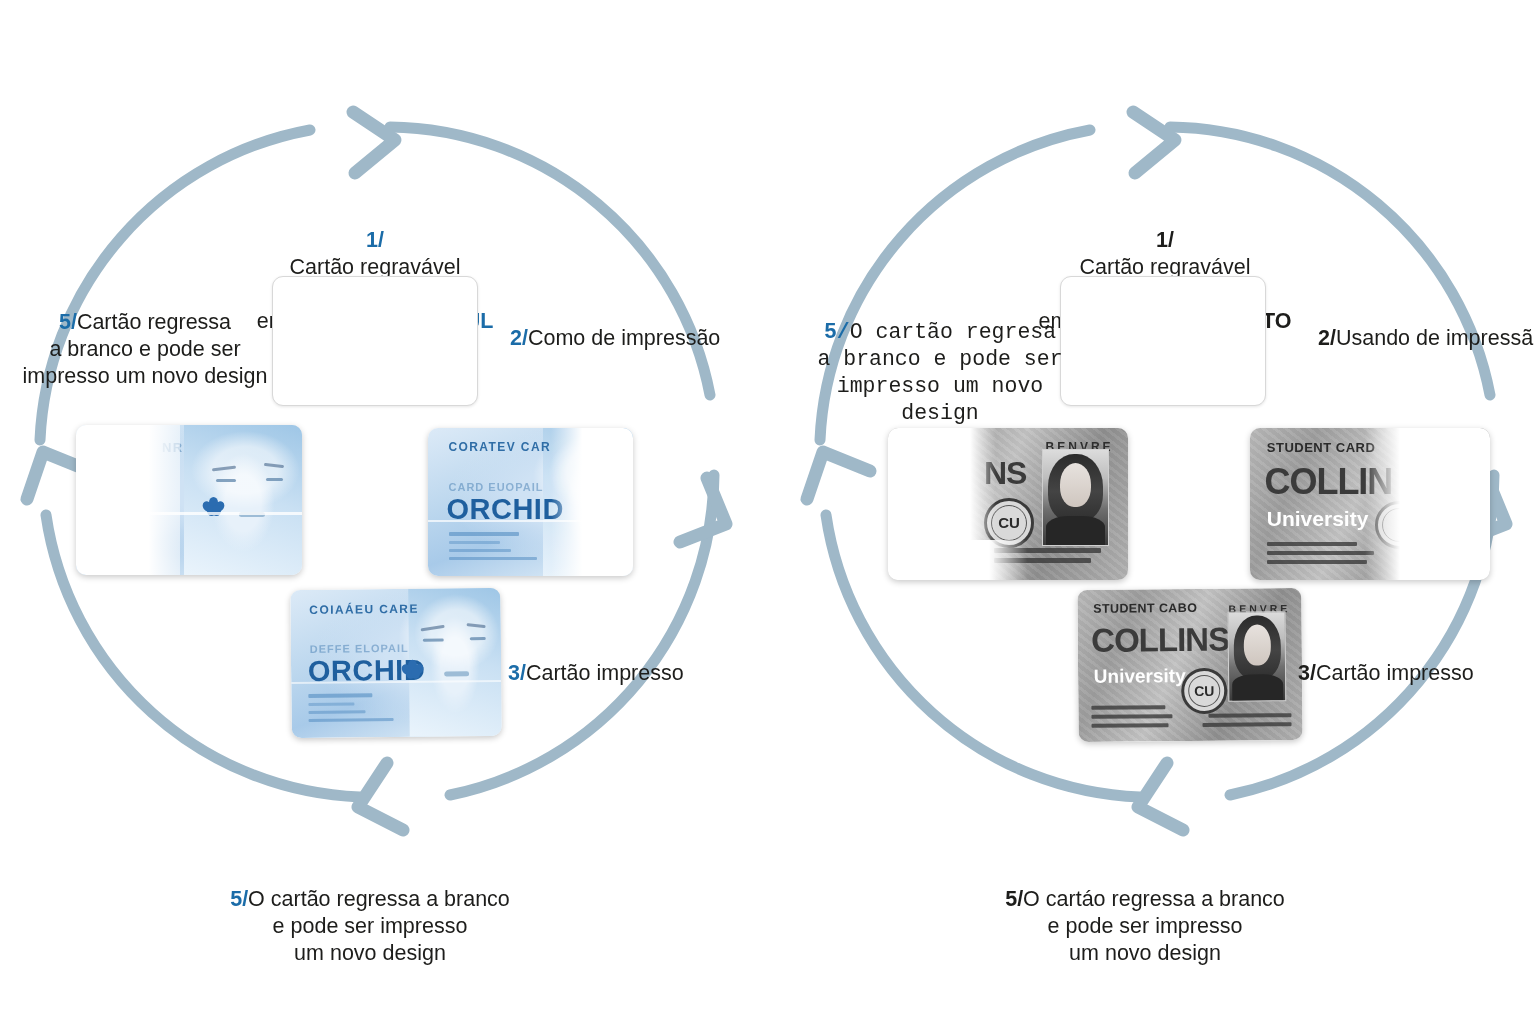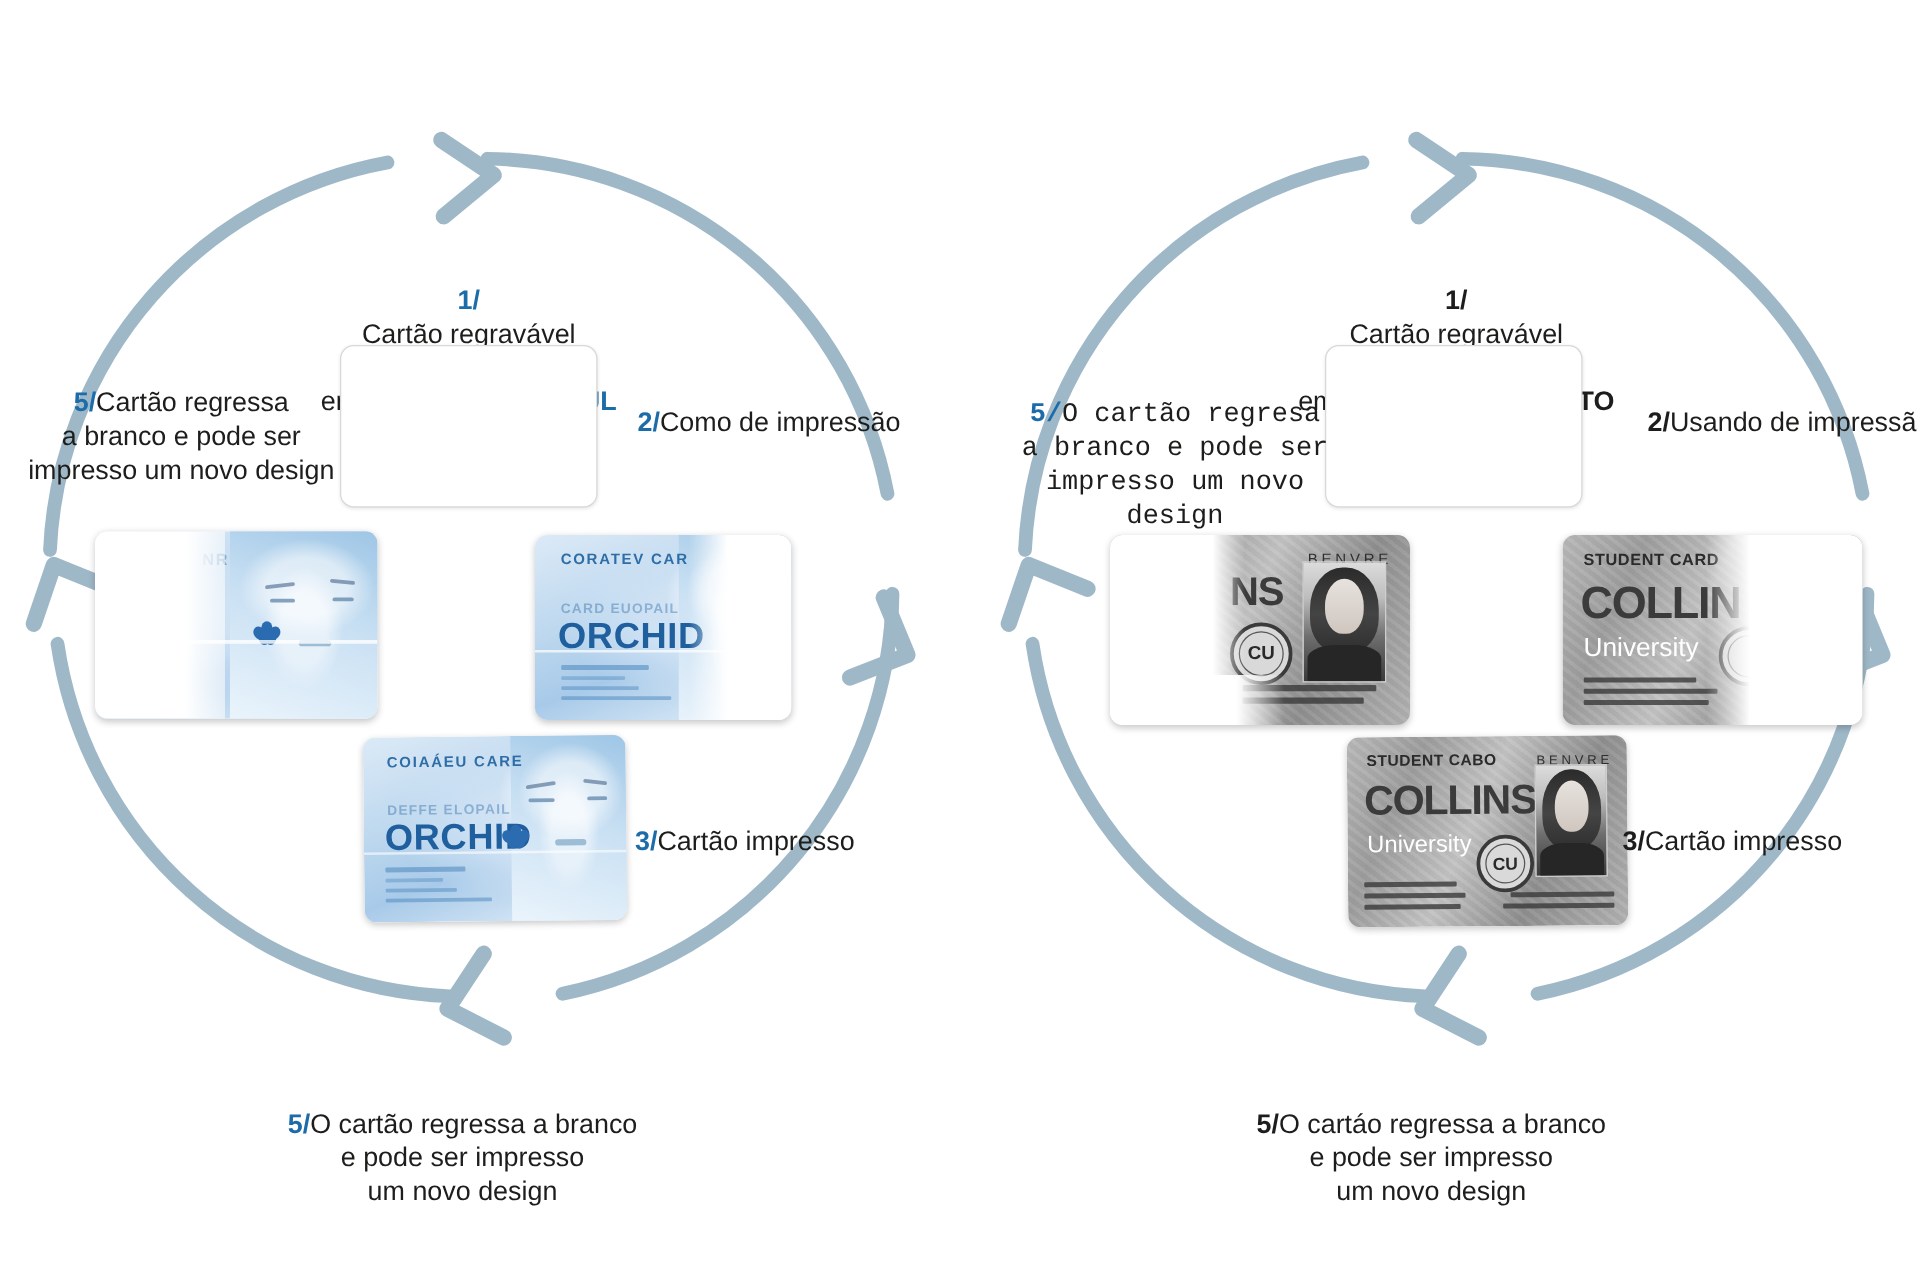--- a/index.html
+++ b/index.html
@@ -80,22 +80,22 @@
   
   .id-bg{position:absolute;inset:0;
     background:
       linear-gradient(115deg,#b9b9b9 0%,#9d9d9d 22%,#c3c3c3 45%,#8f8f8f 70%,#b2b2b2 100%);
   }
   .id-bg::after{content:"";position:absolute;inset:0;
     background:repeating-linear-gradient(38deg, rgba(255,255,255,.10) 0 3px, rgba(0,0,0,.05) 3px 7px);
     opacity:.55;}
   .idtxt{position:absolute;color:#2b2b2b;font-weight:700;}
   .idtitle{position:absolute;color:#3b3b3b;font-weight:700;letter-spacing:-1px;}
-  .idsub{position:absolute;color:#ffffff;font-weight:400;}
-  .benvre{position:absolute;color:#2e2e2e;font-weight:400;letter-spacing:3px;}
+  .idsub{position:absolute;color:#ffffff;font-weight:700;}
+  .benvre{position:absolute;color:#2e2e2e;font-weight:700;letter-spacing:3px;}
   .seal{position:absolute;border-radius:50%;border:3px solid #3a3a3a;background:#d9d9d9;
         display:flex;align-items:center;justify-content:center;
         color:#2a2a2a;font-weight:700;}
   .seal::before{content:"";position:absolute;inset:4px;border-radius:50%;border:1px solid #555;}
   .photo{position:absolute;background:linear-gradient(180deg,#dcdcdc 0%,#bdbdbd 30%,#6f6f6f 62%,#3a3a3a 100%);
          border:1px solid #cfcfcf;overflow:hidden;}
   .photo .hair{position:absolute;left:8%;right:8%;top:4%;height:72%;border-radius:48% 48% 40% 40%;
          background:linear-gradient(180deg,#2b2b2b 0%,#444 55%,#2f2f2f 100%);}
   .photo .faceo{position:absolute;left:26%;right:26%;top:14%;height:46%;border-radius:50% 50% 45% 45%;
          background:linear-gradient(180deg,#e7e2de 0%,#cfc6bf 100%);}

